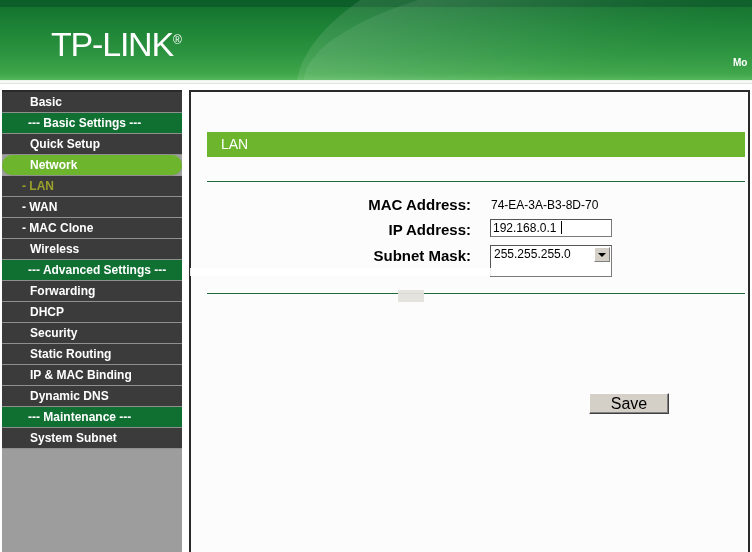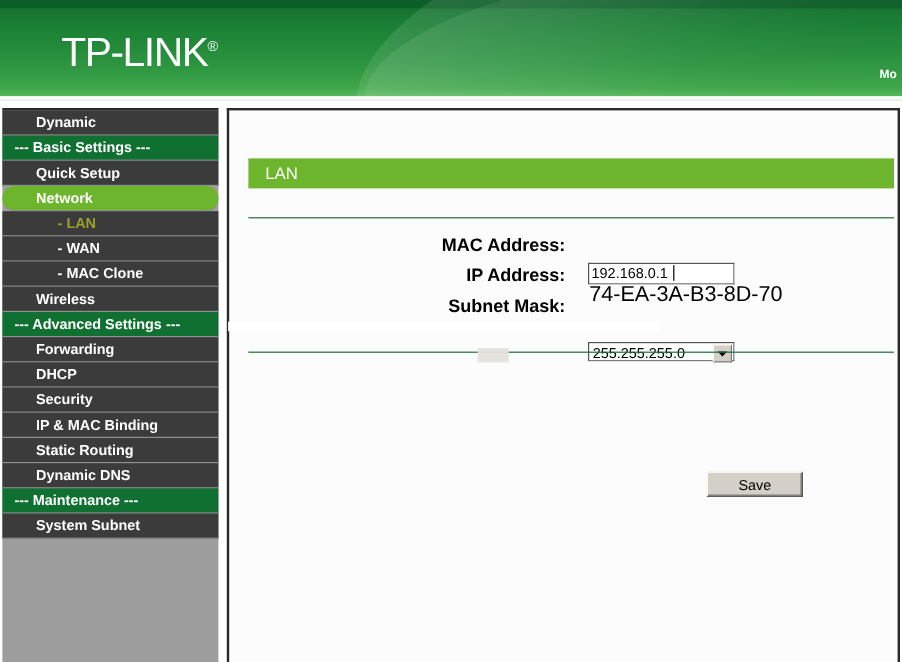--- a/index.html
+++ b/index.html
@@ -113,29 +113,29 @@
     color: #ffffff;
     background: #3b3b3b;
     border-bottom: 1px solid #8f8f8f;
     padding-left: 28px;
     box-sizing: border-box;
     white-space: nowrap;
     overflow: hidden;
   }
   .menu-item.section {
     background: #0f7032;
-    padding-left: 10px;
+    padding-left: 26px;
   }
   .menu-item.active {
     background: #6cb52d;
     color: #ffffff;
     border-radius: 10px;
   }
   .menu-item.sub {
-    padding-left: 46px;
+    padding-left: 20px;
   }
   .menu-item.sub-active {
     color: #9aa02a;
   }
 
   
   .main {
     position: absolute;
     left: 189px;
     top: 90px;
@@ -184,25 +184,24 @@
     text-align: right;
     font-size: 15px;
     font-weight: bold;
     color: #000000;
     line-height: 22px;
     white-space: nowrap;
   }
   .form-value {
     position: absolute;
     left: 300px;
-    font-size: 18px;
+    font-size: 12px;
     color: #000000;
     line-height: 22px;
     white-space: nowrap;
-    margin-top: 40px;
   }
   .text-input {
     position: absolute;
     left: 299px;
     width: 122px;
     height: 18px;
     border: 1px solid #7b7b7b;
     border-top-color: #555;
     border-left-color: #555;
     background: #ffffff;
@@ -224,27 +223,26 @@
     left: 71px;
     top: 2px;
     width: 1px;
     height: 13px;
     background: #000;
   }
   .select-wrap {
     position: absolute;
     left: 299px;
     width: 122px;
-    height: 16px;
+    height: 32px;
     border: 1px solid #7b7b7b;
     border-top-color: #555;
     border-left-color: #555;
     background: #ffffff;
     box-sizing: border-box;
-    margin-top: 40px;
   }
   .select-text {
     position: absolute;
     left: 3px;
     top: 0;
     line-height: 17px;
     font-size: 12px;
     color: #000;
     white-space: nowrap;
   }
@@ -274,21 +272,21 @@
     position: absolute;
     left: 398px;
     top: 301px;
     width: 80px;
     height: 21px;
     background: #d4d0c8;
     border: 1px solid #ffffff;
     border-right-color: #404040;
     border-bottom-color: #404040;
     font-family: "Liberation Sans", sans-serif;
-    font-size: 12px;
+    font-size: 16px;
     color: #000000;
     line-height: 18px;
     text-align: center;
     box-sizing: border-box;
     cursor: default;
     box-shadow: inset -1px -1px 0 #808080;
   }
 
   
   .artifact {
@@ -308,21 +306,21 @@
     <span>TP-LINK</span><span class="reg">®</span>
   </div>
   <div class="model-text">Mo</div>
 </div>
 <div class="header-underline"></div>
 <div class="header-underline2"></div>
 
 <div class="sidebar">
   <div class="menu">
     <div class="menu-item">
-      <span>Dynamic</span>
+      <span>Basic</span>
     </div>
     <div class="menu-item section">
       <span>--- Basic Settings ---</span>
     </div>
     <div class="menu-item">
       <span>Quick Setup</span>
     </div>
     <div class="menu-item active">
       <span>Network</span>
     </div>
@@ -344,24 +342,24 @@
     <div class="menu-item">
       <span>Forwarding</span>
     </div>
     <div class="menu-item">
       <span>DHCP</span>
     </div>
     <div class="menu-item">
       <span>Security</span>
     </div>
     <div class="menu-item">
+      <span>Static Routing</span>
+    </div>
+    <div class="menu-item">
       <span>IP &amp; MAC Binding</span>
-    </div>
-    <div class="menu-item">
-      <span>Static Routing</span>
     </div>
     <div class="menu-item">
       <span>Dynamic DNS</span>
     </div>
     <div class="menu-item section">
       <span>--- Maintenance ---</span>
     </div>
     <div class="menu-item">
       <span>System Subnet</span>
     </div>

